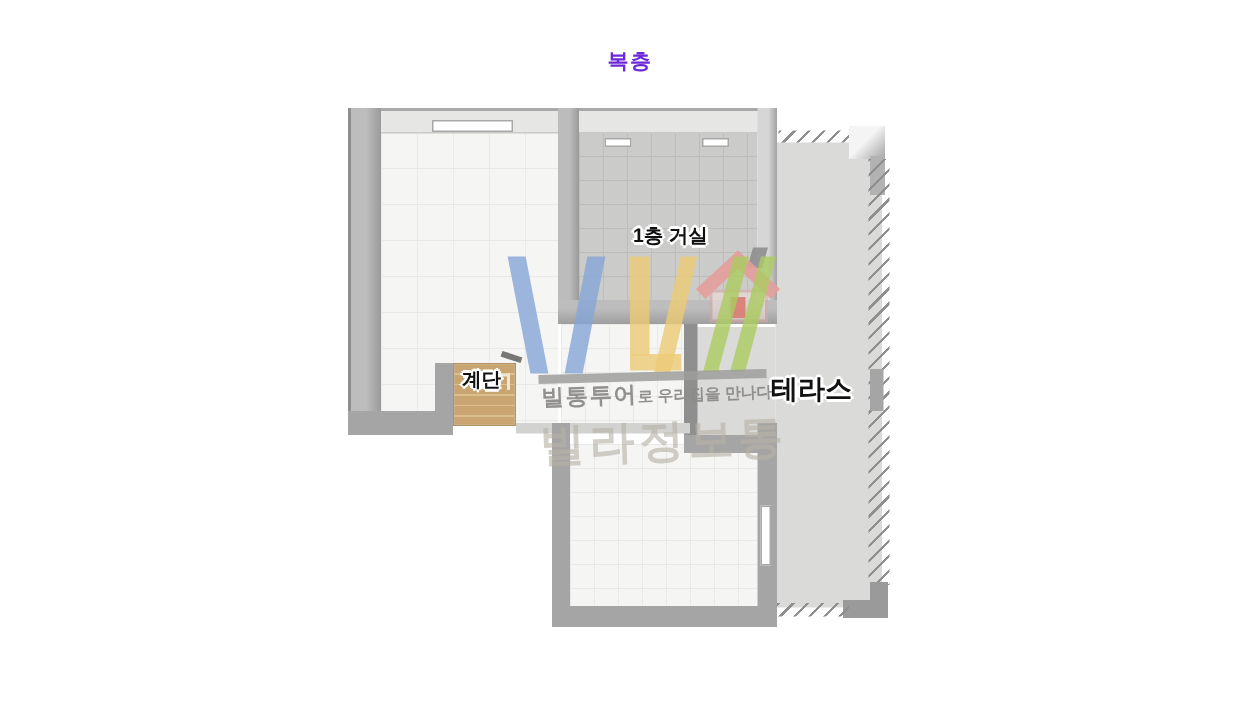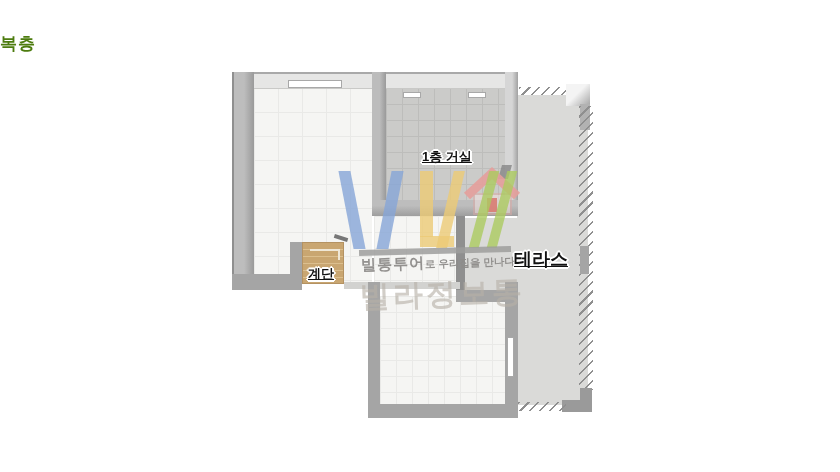--- a/index.html
+++ b/index.html
@@ -29,23 +29,23 @@
   .wall-vlight { background:linear-gradient(90deg,#d6d6d6 0 55%,#a2a2a2 100%); }
   .wall-vmid { background:linear-gradient(90deg,#bcbcbc 0 55%,#9a9a9a 100%); }
   .wall-hmid { background:linear-gradient(180deg,#bdbdbd 0 35%,#9e9e9e 100%); }
   .wall-dark { background:#8f8f8f; }
   .wall-faint { background:#d2d2d0; }
   .win { background:#ffffff; border:1px solid #a8a8a8; }
   .hatch { background:repeating-linear-gradient(135deg,#8f8f8f 0 1.5px, transparent 1.5px 7px); }
   
   .plan-label { position:absolute; font-weight:bold; color:#111111; white-space:nowrap;
     text-shadow:-2px 0 0 #fff, 2px 0 0 #fff, 0 -2px 0 #fff, 0 2px 0 #fff,
-                -1px -1px 0 #fff, 1px -1px 0 #fff, -1px 1px 0 #fff, 1px 1px 0 #fff;text-decoration:underline; }
-  .page-title { position:absolute; left:0; right:0; top:32px; text-align:left;
-    font-size:17px; font-weight:bold; color:#4d7c0f; letter-spacing:1px; }
+                -1px -1px 0 #fff, 1px -1px 0 #fff, -1px 1px 0 #fff, 1px 1px 0 #fff; }
+  .page-title { position:absolute; left:0; right:0; top:32px; text-align:center;
+    font-size:14px; font-weight:bold; color:#6d28d9; letter-spacing:1px; }
   
   .stairs { background:repeating-linear-gradient(180deg,#c9a671 0 6px,#dcbf8e 6px 7px);
     border:1px solid #b49262; box-sizing:border-box; }
   .stairs-rail { border-top:2px solid #efe7d6; border-right:2px solid #efe7d6; }
   
   .wm { position:absolute; }
   .wm-stroke { position:absolute; opacity:0.8; }
   .wm-bar { position:absolute; background:#9e9e9c; opacity:0.85; transform:rotate(-1.5deg); }
   .wm-tagline { position:absolute; color:#8e8c8a; opacity:0.95; white-space:nowrap;
     transform:rotate(-2deg); transform-origin:left center; }
@@ -94,21 +94,21 @@
   <div class="abs wall" style="left:580px;top:246px;width:9px;height:28px;"></div>
   <div class="abs" style="left:580px;top:388px;width:12px;height:24px;background:#9a9a9a;"></div>
   <div class="abs" style="left:562px;top:400px;width:30px;height:12px;background:#9a9a9a;"></div>
   <div class="abs hatch" style="left:518px;top:402px;width:48px;height:9px;"></div>
 
   <div class="abs stairs" style="left:302px;top:242px;width:42px;height:42px;"></div>
   <div class="abs stairs-rail" style="left:310px;top:249px;width:28px;height:9px;"></div>
   <div class="abs" style="left:334px;top:236px;width:14px;height:4px;background:#777777;transform:rotate(18deg);"></div>
 
   <div class="plan-label" style="left:422px;top:148px;font-size:13px;">1층 거실</div>
-  <div class="plan-label" style="left:308px;top:265px;font-size:13px;">계단</div>
+  <div class="plan-label" style="left:308px;top:244px;font-size:13px;">계단</div>
   <div class="plan-label" style="left:514px;top:247px;font-size:18px;">테라스</div>
 
   <div class="wm" style="left:0;top:0;width:840px;height:472px;">
     <div class="wm-stroke" style="left:346px;top:171px;width:12px;height:78px;background:#86a5d7;transform:skewX(11deg);"></div>
     <div class="wm-stroke" style="left:384px;top:171px;width:12px;height:78px;background:#86a5d7;transform:skewX(-11deg);"></div>
     <div class="wm-stroke" style="left:420px;top:171px;width:13px;height:66px;background:#eccb75;"></div>
     <div class="wm-stroke" style="left:420px;top:236px;width:34px;height:11px;background:#eccb75;"></div>
     <div class="wm-stroke" style="left:445px;top:171px;width:11px;height:77px;background:#eccb75;transform:skewX(-13deg);"></div>
     <svg class="abs" style="left:460px;top:163px;" width="64" height="58" viewBox="0 0 64 58">
       <polygon points="42,2 52,2 48,16 38,16" fill="#8b8b8b" opacity="0.85"></polygon>

